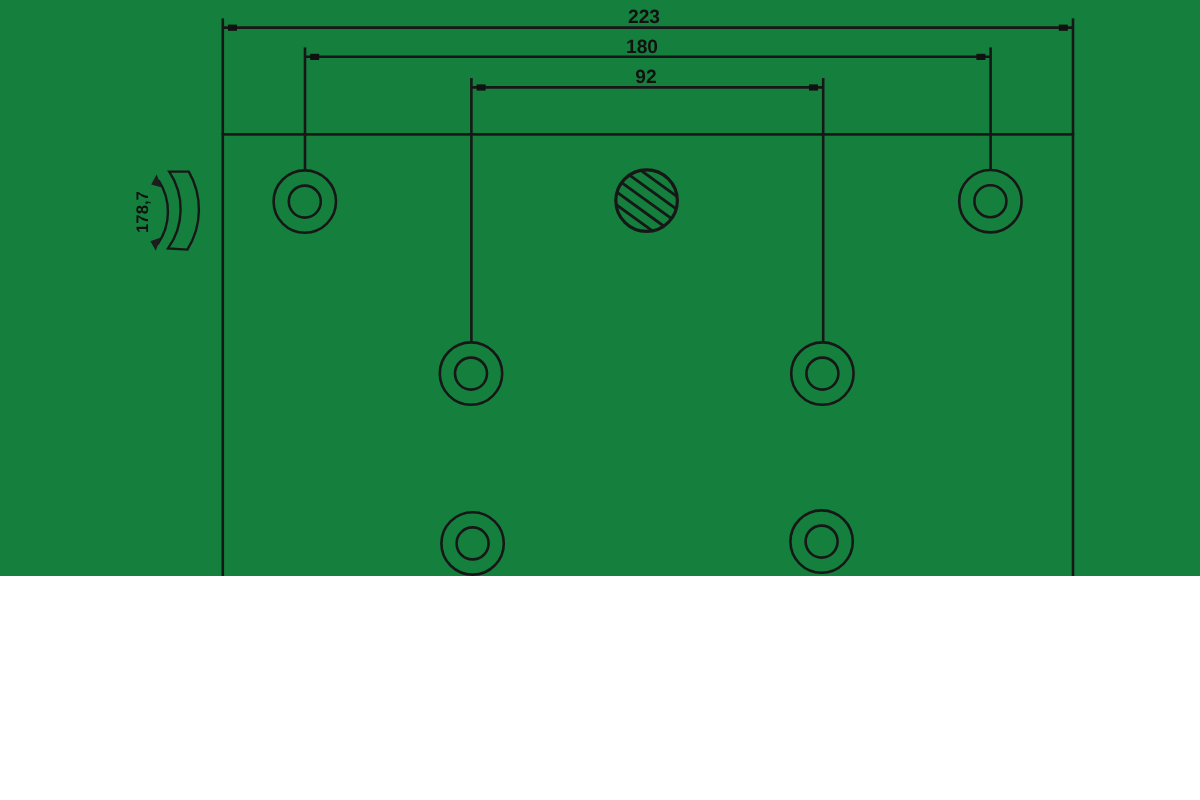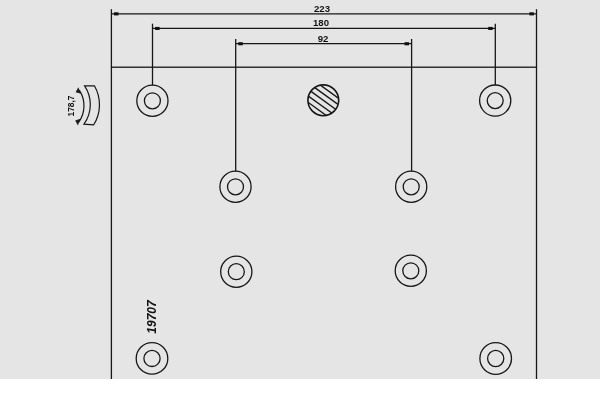--- a/index.html
+++ b/index.html
@@ -1,16 +1,16 @@
 <!DOCTYPE html>
 <html><head>
 <meta charset="utf-8">
 <style>
   html,body{margin:0;padding:0;background:#fff;}
-  #canvas{position:relative;width:600px;height:379px;background:#e5e5e5;overflow:hidden;}
+  #canvas{position:relative;width:600px;height:288px;background:#15803d;overflow:hidden;}
   svg text{font-family:"Liberation Sans", sans-serif;}
 </style>
 </head>
 <body>
 
 <div id="canvas">
 <svg width="600" height="400" viewBox="0 0 600 400" xmlns="http://www.w3.org/2000/svg">
   <defs>
     <clipPath id="hatchclip">
           <circle cx="323.3" cy="100.3" r="15.0"></circle>

